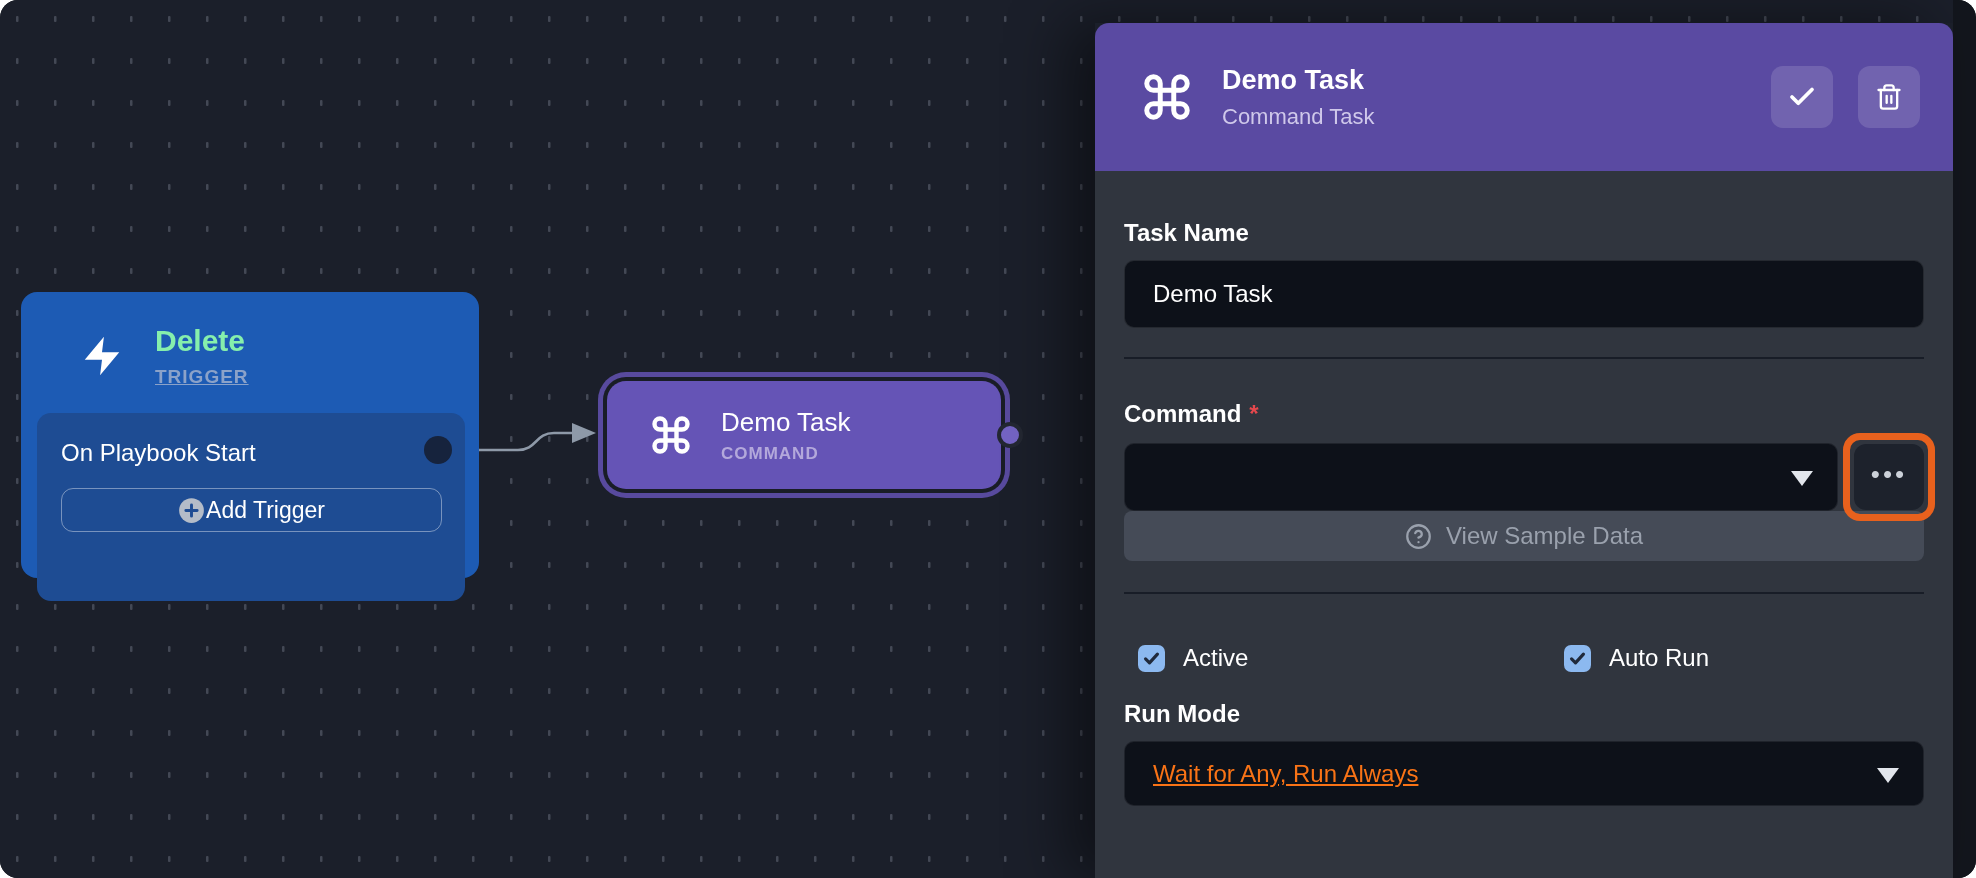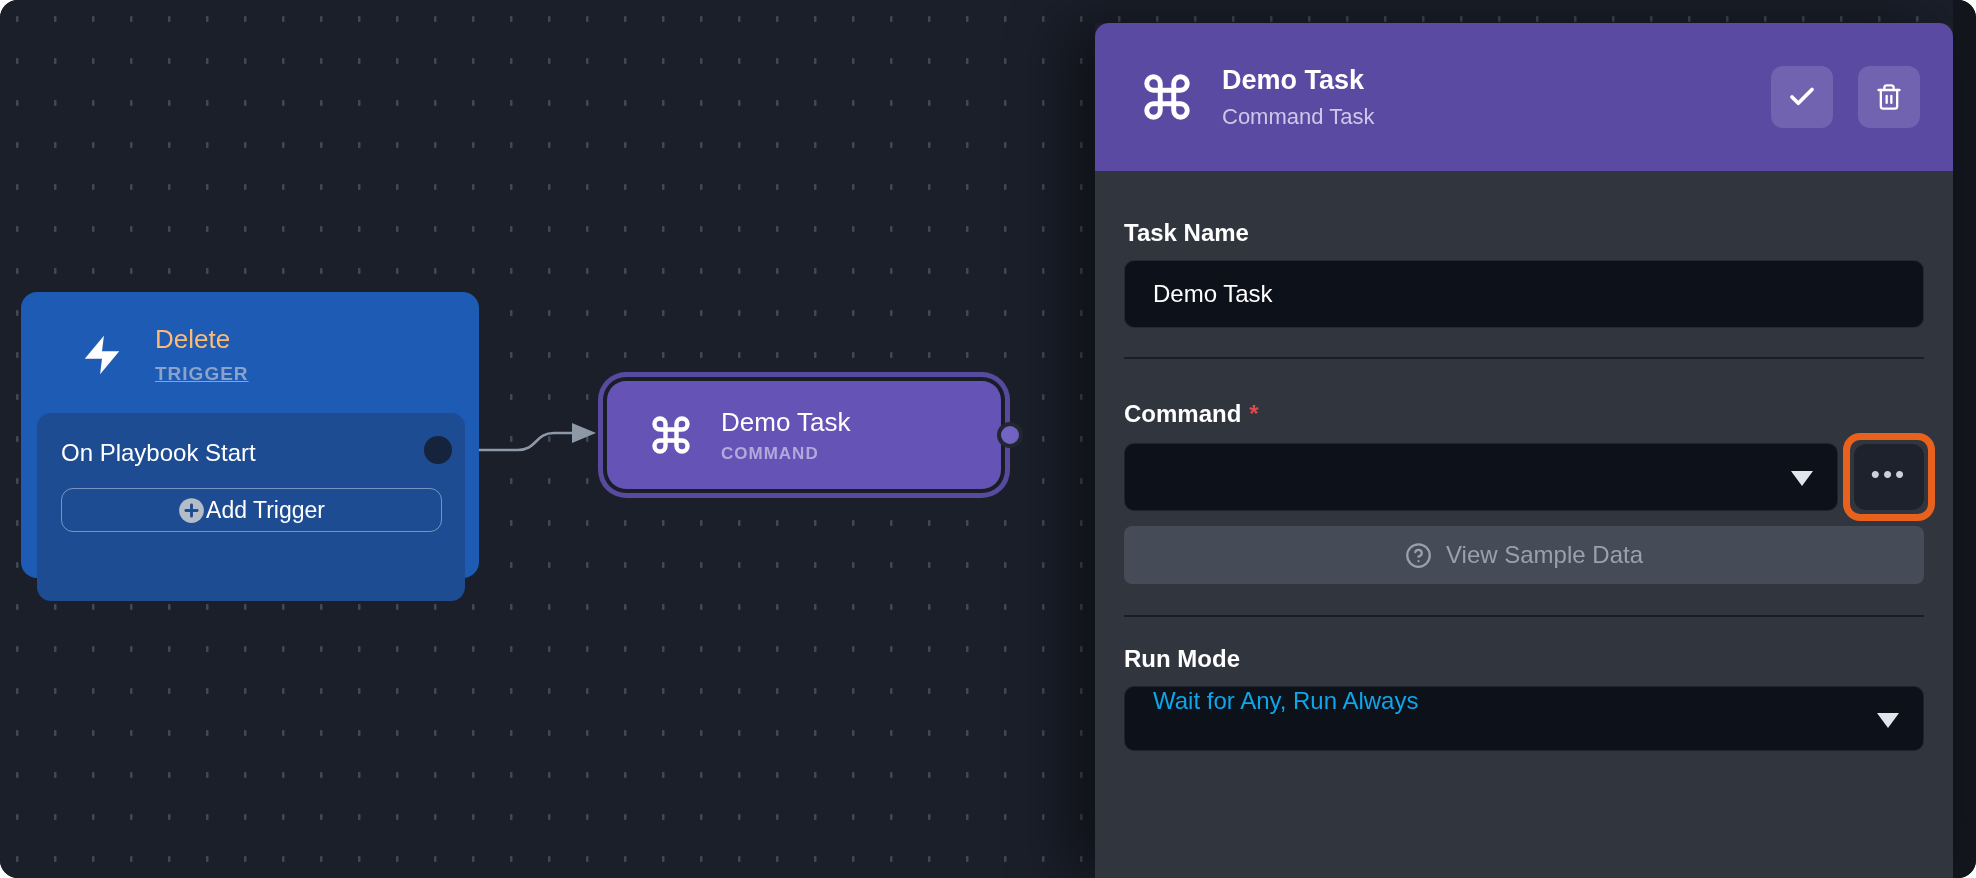--- a/index.html
+++ b/index.html
@@ -16,21 +16,21 @@
   .canvas svg.dots { position:absolute; inset:0; }
   .edge-layer { position:absolute; inset:0; pointer-events:none; }
 
   
   .trigger-node {
     position:absolute; left:21px; top:292px; width:458px; height:286px;
     background:#1d5bb4; border-radius:16px;
   }
   .tn-head { display:flex; align-items:center; gap:30px; padding:32px 30px 0 58px; }
   .tn-bolt { width:46px; height:56px; flex:none; }
-  .tn-title { font-size:26px; color:#fdba74; }
+  .tn-title { font-size:30px; color:#86efac;font-weight:bold; }
   .tn-type { margin-top:8px; font-size:19px; font-weight:bold; letter-spacing:1px; color:#8ba2c9;text-decoration:underline; }
   .tn-inner {
     position:absolute; left:16px; top:121px; width:428px; height:188px;
     background:#1e4c93; border-radius:14px;
   }
   .tn-item-label { position:absolute; left:24px; top:26px; font-size:24px; color:#ffffff; }
   .conn-dot {
     position:absolute; left:387px; top:23px; width:28px; height:28px;
     border-radius:50%; background:#16233d;
   }
@@ -92,42 +92,42 @@
     font-family:"Liberation Sans", sans-serif;
   }
   .divider { height:2px; background:#181d27; border:none; margin:0; }
   .divider1 { margin-top:29px; }
   .divider2 { margin-top:31px; }
   .lbl-command { margin-top:41px; display:flex; align-items:baseline; }
   .command-row { margin-top:15px; display:flex; align-items:center; gap:16px; height:68px; }
   .select-box {
     position:relative; height:100%; background:#0d1119; border-radius:10px;
     border:1px solid rgba(255,255,255,0.08);
-    display:flex; align-items:flex-start; padding:0 60px 0 28px;
-    font-size:24px; color:#0ea5e9; cursor:pointer;
+    display:flex; align-items:center; padding:0 60px 0 28px;
+    font-size:24px; color:#f97316; cursor:pointer;text-decoration:underline;
   }
   .command-select { flex:1; }
   .caret-down {
     position:absolute; right:24px; top:50%; margin-top:-6px;
     width:0; height:0; border-left:11px solid transparent; border-right:11px solid transparent;
     border-top:15px solid #e2e6ec;
   }
   .more-wrap { position:relative; flex:none; }
   .more-btn {
     width:70px; height:66px; border-radius:12px; border:none; cursor:pointer;
     background:#1d222c; color:#ccd1d9; font-size:26px; letter-spacing:3px;
     display:flex; align-items:center; justify-content:center; padding-bottom:6px;
     font-family:"Liberation Sans", sans-serif;
   }
   .annotation-ring {
     position:absolute; left:-11px; top:-11px; right:-11px; bottom:-11px;
     border:7px solid #e8611d; border-radius:17px; pointer-events:none;
   }
   .sample-btn {
-    margin-top:15px; width:100%; height:58px; border:none; border-radius:8px;
+    width:100%; height:50px; border:none; border-radius:8px;
     background:#454b57; color:#9aa1ad; font-size:24px; cursor:pointer;
     display:flex; align-items:center; justify-content:center; gap:14px;
     font-family:"Liberation Sans", sans-serif;
   }
   .checkbox-row { margin-top:50px; display:flex; align-items:center; }
   .checkbox-item { display:flex; align-items:center; gap:18px; cursor:pointer; }
   .checkbox-item.first { width:55%; padding-left:14px; }
   .checkbox {
     width:27px; height:27px; border-radius:7px; background:#8cb9f0; flex:none;
     display:flex; align-items:center; justify-content:center;
@@ -253,20 +253,38 @@
             <circle cx="12" cy="12" r="10"></circle>
             <path d="M9.09 9a3 3 0 0 1 5.83 1c0 2-3 3-3 3"></path>
             <line x1="12" y1="17" x2="12.01" y2="17"></line>
           </g>
         </svg>
         <span>View Sample Data</span>
       </button>
 
       <hr class="divider divider2">
 
+      <div class="checkbox-row">
+        <div class="checkbox-item first">
+          <span class="checkbox">
+            <svg width="19" height="19" viewBox="0 0 24 24">
+              <polyline points="4.5 12.5 9.5 17.5 19.5 6.5" fill="none" stroke="#202a3c" stroke-width="4" stroke-linecap="round" stroke-linejoin="round"></polyline>
+            </svg>
+          </span>
+          <span class="checkbox-label">Active</span>
+        </div>
+        <div class="checkbox-item">
+          <span class="checkbox">
+            <svg width="19" height="19" viewBox="0 0 24 24">
+              <polyline points="4.5 12.5 9.5 17.5 19.5 6.5" fill="none" stroke="#202a3c" stroke-width="4" stroke-linecap="round" stroke-linejoin="round"></polyline>
+            </svg>
+          </span>
+          <span class="checkbox-label">Auto Run</span>
+        </div>
+      </div>
 
       <div class="field-label lbl-run-mode">Run Mode</div>
       <div class="select-box run-select">
         <span>Wait for Any, Run Always</span>
         <span class="caret-down"></span>
       </div>
 
     </div>
   </div>
 </div>

